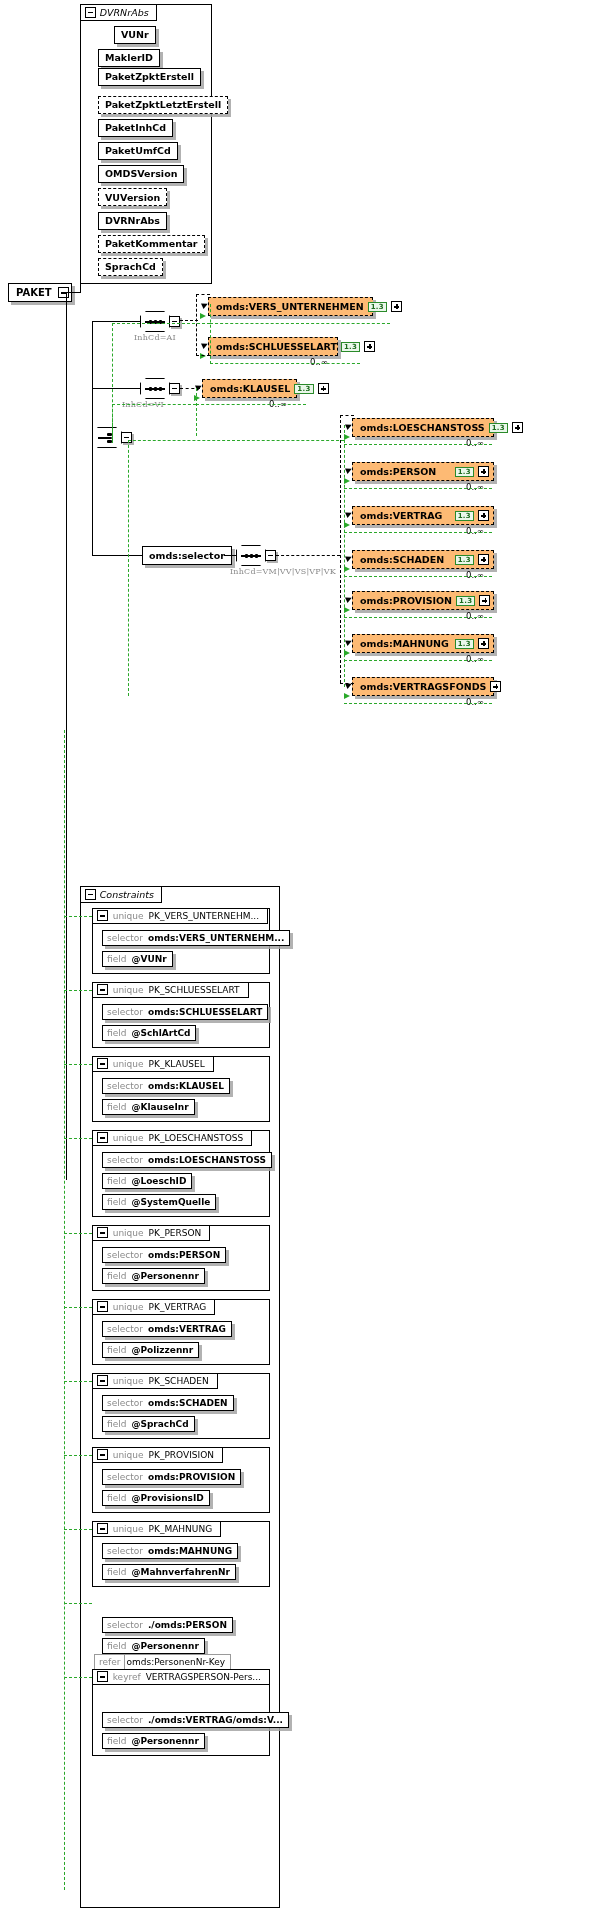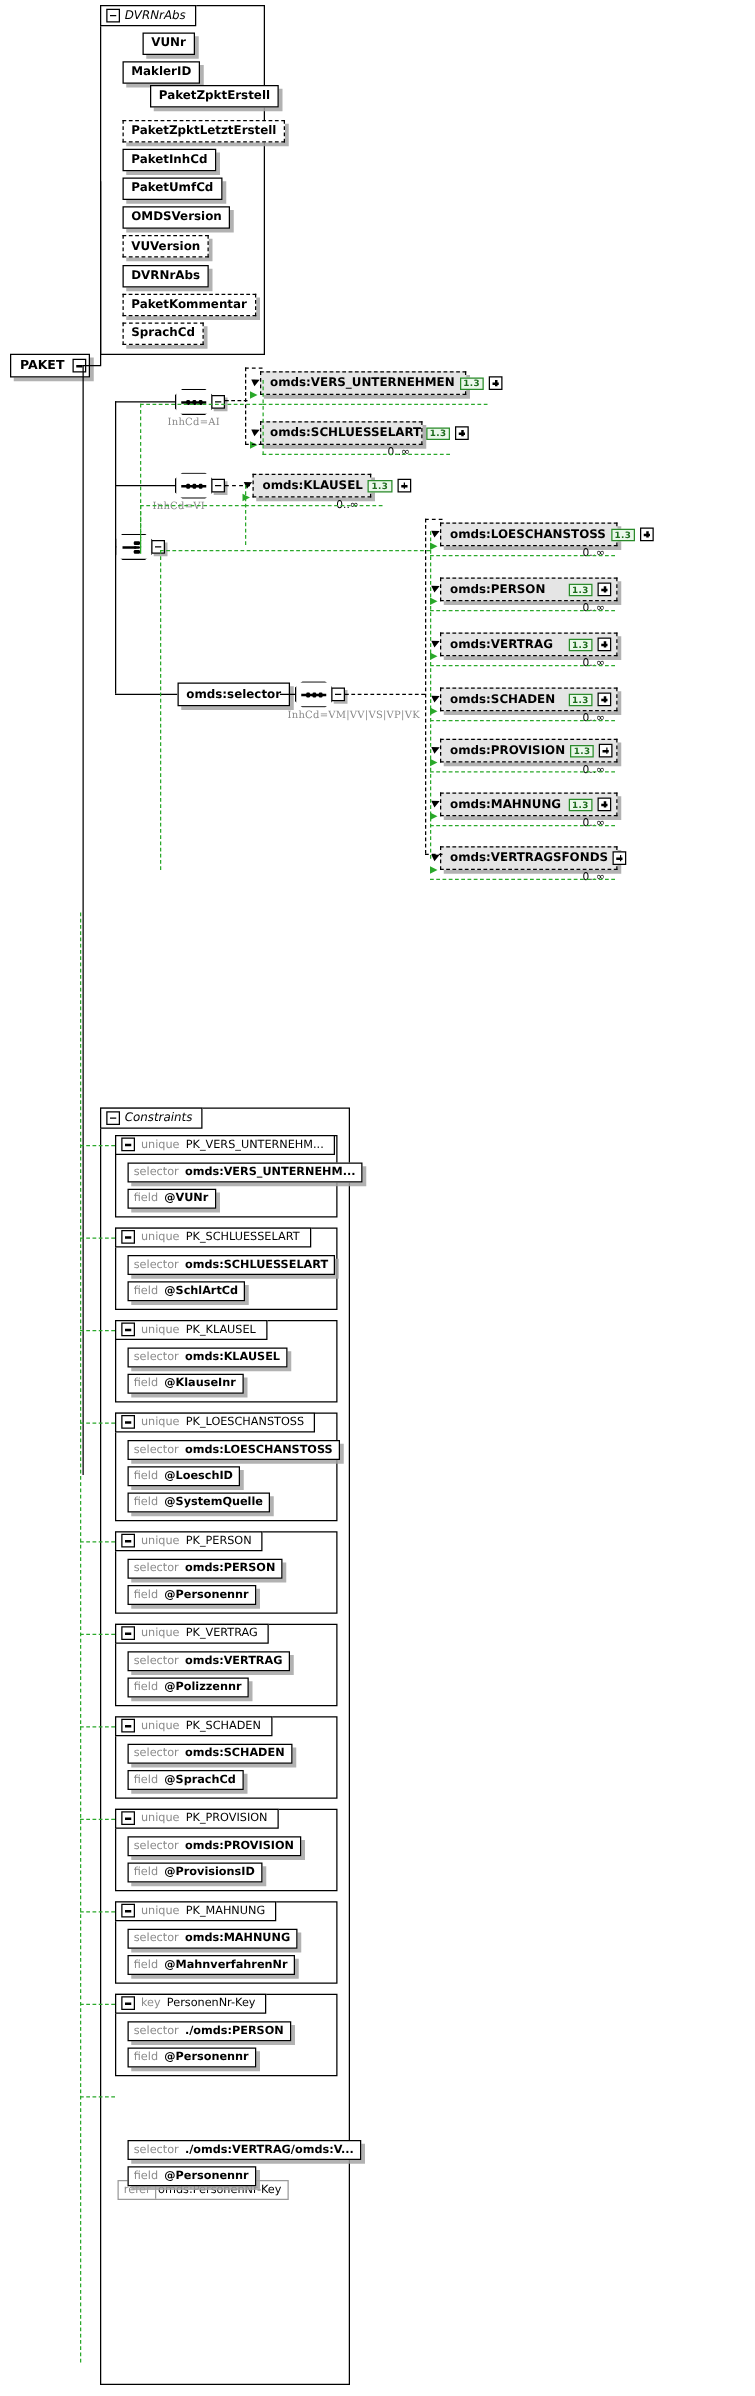--- a/index.html
+++ b/index.html
@@ -82,21 +82,21 @@
   .conn .sq::before{
     content:""; position:absolute; left:2px; right:2px; top:3.7px; height:1.5px; background:#000;
   }
   .conn-label{
     position:absolute; font-size:8px; color:#8a8a8a; letter-spacing:.2px;
     font-family:"DejaVu Serif", serif; white-space:nowrap;
   }
 
   
   .elem {
-    position:absolute; height:19px; background:#e5e5e5;
+    position:absolute; height:19px; background:#fdba74;
     border:1.5px dashed #000;
     display:flex; align-items:center; gap:4px;
     padding:0 4px 0 7px; white-space:nowrap;
     font-weight:bold; font-size:9.5px;
     box-shadow:3px 3px 0 0 rgba(165,165,165,0.85);
   }
   .elem .nm { flex:1; }
   .badge {
     display:inline-flex; align-items:center; height:10px;
     border:1px solid #2a8a2a; background:#eaf7ea; color:#1d6b1d;
@@ -155,21 +155,21 @@
 
 <div id="canvas">
     <div class="frame" style="left: 80px; top: 4px; width: 132px; height: 280px;">
       <div class="frame-tab">
         <span class="ebox"></span>
         <span>DVRNrAbs</span>
       </div>
     </div>
     <div class="node" style="left: 98px; top: 26px; margin-left: 16px;">VUNr</div>
     <div class="node" style="left: 98px; top: 49.2px;">MaklerID</div>
-    <div class="node" style="left: 98px; top: 68px; margin-left: 22px;">PaketZpktErstell</div>
+    <div class="node" style="left: 98px; top: 68px;">PaketZpktErstell</div>
     <div class="node opt" style="left: 98px; top: 95.6px;">PaketZpktLetztErstell</div>
     <div class="node" style="left: 98px; top: 118.8px;">PaketInhCd</div>
     <div class="node" style="left: 98px; top: 142px;">PaketUmfCd</div>
     <div class="node" style="left: 98px; top: 165.2px;">OMDSVersion</div>
     <div class="node opt" style="left: 98px; top: 188.4px;">VUVersion</div>
     <div class="node" style="left: 98px; top: 211.6px;">DVRNrAbs</div>
     <div class="node opt" style="left: 98px; top: 234.8px;">PaketKommentar</div>
     <div class="node opt" style="left: 98px; top: 258px;">SprachCd</div>
     <div class="root" style="left: 8px; top: 283px;">
       <span>PAKET</span>
@@ -488,38 +488,38 @@
     </div>
     <div class="gln" style="left: 64px; top: 1529px; width: 28px;"></div>
     <div class="crow" style="left: 102px; top: 1543px;">
       <span class="lbl">selector</span>
       <span class="val">omds:MAHNUNG</span>
     </div>
     <div class="crow" style="left: 102px; top: 1564px;">
       <span class="lbl">field</span>
       <span class="val">@MahnverfahrenNr</span>
     </div>
-    <div class="cbox" style="left: 92px; top: 1595px; width: 178px; height: 66px;">
-      <div class="ctab">
-        <span class="ebox"></span>
-        <span class="kind">key</span>
-        <span class="cname">PersonenNr-Key</span>
-      </div>
-    </div>
     <div class="gln" style="left: 64px; top: 1603px; width: 28px;"></div>
     <div class="crow" style="left: 102px; top: 1617px;">
       <span class="lbl">selector</span>
       <span class="val">./omds:PERSON</span>
     </div>
     <div class="crow" style="left: 102px; top: 1638px;">
       <span class="lbl">field</span>
       <span class="val">@Personennr</span>
     </div>
+    <div class="cbox" style="left: 92px; top: 1669px; width: 178px; height: 87px;">
+      <div class="ctab">
+        <span class="ebox"></span>
+        <span class="kind">keyref</span>
+        <span class="cname">VERTRAGSPERSON-Pers...</span>
+      </div>
+    </div>
     <div class="gln" style="left: 64px; top: 1677px; width: 28px;"></div>
-    <div class="crow refer" style="left: 94px; top: 1744px;">
+    <div class="crow refer" style="left: 94px; top: 1654px;">
       <span class="lbl">refer</span>
       <span class="val">omds:PersonenNr-Key</span>
     </div>
     <div class="crow" style="left: 102px; top: 1712px;">
       <span class="lbl">selector</span>
       <span class="val">./omds:VERTRAG/omds:V...</span>
     </div>
     <div class="crow" style="left: 102px; top: 1733px;">
       <span class="lbl">field</span>
       <span class="val">@Personennr</span>

